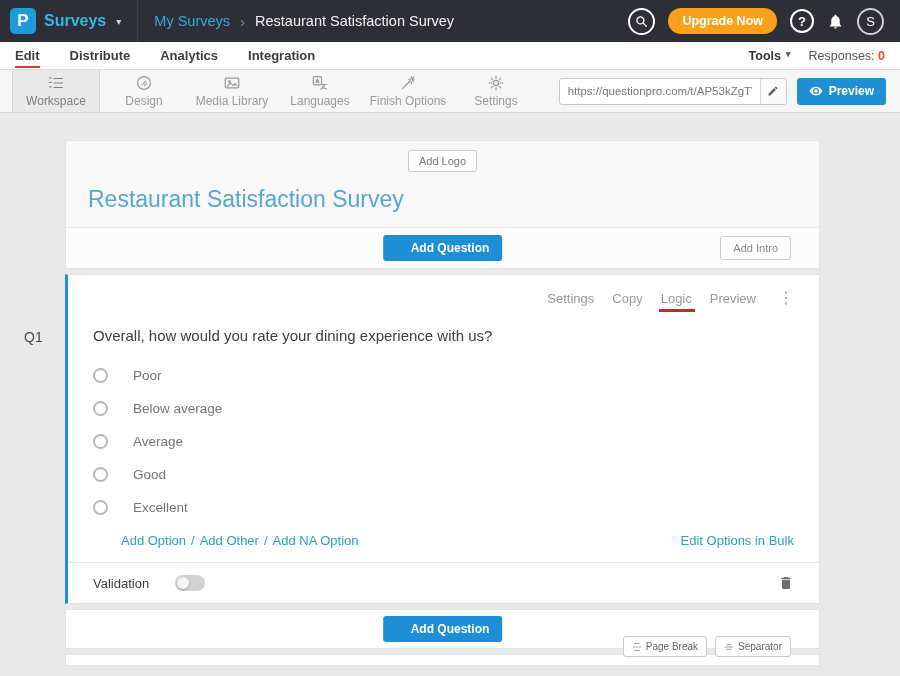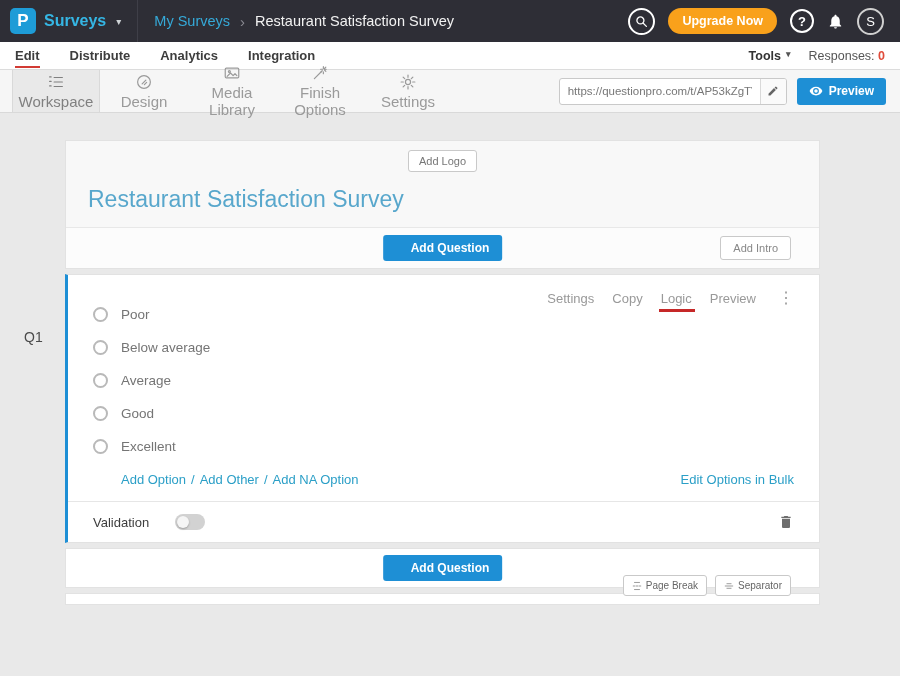--- a/index.html
+++ b/index.html
@@ -33,21 +33,21 @@
   .nav-right{margin-left:auto;display:flex;align-items:center;gap:18px;}
   .tools{font-size:12.5px;color:#333;display:flex;gap:5px;align-items:flex-start;font-weight:700;}
   .caret-dark{font-size:9px;color:#555;}
   .responses{font-size:12.5px;color:#555;cursor:pointer;}
   .responses .count{color:#e04b3a;font-weight:700;}
 
   
   .toolbar{height:43px;background:#f6f6f6;border-bottom:1px solid #d9d9d9;display:flex;align-items:stretch;padding-left:12px;}
   .tb-item{width:88px;display:flex;flex-direction:column;align-items:center;justify-content:center;gap:2px;color:#9a9a9a;background:none;border:none;}
   .tb-item.active{background:#e9e9e9;border-left:1px solid #d9d9d9;border-right:1px solid #d9d9d9;color:#808080;}
-  .tb-label{font-size:15px;}
+  .tb-label{font-size:12px;}
   .tb-icon{width:18px;height:18px;display:flex;}
   .tb-icon svg{width:18px;height:18px;stroke:currentColor;fill:none;stroke-width:1.6;stroke-linecap:round;stroke-linejoin:round;}
   .toolbar-right{margin-left:auto;display:flex;align-items:center;gap:10px;padding-right:14px;}
   .url-group{display:flex;align-items:center;width:228px;height:27px;background:#fff;border:1px solid #c9c9c9;border-radius:3px;overflow:hidden;}
   .url-input{flex:1;border:none;outline:none;font-size:11.5px;color:#777;padding:0 8px;font-family:inherit;min-width:0;background:#fff;}
   .url-edit{width:26px;height:100%;border:none;border-left:1px solid #d9d9d9;background:#fafafa;display:flex;align-items:center;justify-content:center;}
   .preview-btn{height:27px;background:#1e8fd5;border:none;border-radius:3px;color:#fff;font-size:12px;font-weight:700;display:flex;align-items:center;gap:6px;padding:0 12px;}
 
   
   .content{position:relative;height:563px;overflow:hidden;}
@@ -62,21 +62,21 @@
   .centered{position:absolute;left:50%;transform:translateX(-50%);padding-left:28px;}
   .btn-ghost{margin-left:auto;background:#fff;border:1px solid #c9c9c9;border-radius:3px;color:#888;font-size:11px;padding:5px 12px;}
 
   .question-block{border-left:3px solid #1e8fd5;padding:14px 25px 0;}
   .q-actions{display:flex;justify-content:flex-end;align-items:center;gap:18px;font-size:13px;color:#999;height:18px;}
   .q-action{color:#999;}
   .logic-wrap{position:relative;}
   .red-annotation{position:absolute;left:-2px;right:-3px;bottom:-6px;height:3px;background:#c62828;}
   .more-dots{font-size:16px;color:#999;margin-left:4px;line-height:1;cursor:pointer;}
   .q-text{font-size:15px;color:#404040;margin:20px 0 24px;}
-  .opt-row{display:flex;align-items:center;gap:13px;margin-bottom:18px;cursor:pointer;}
+  .opt-row{display:flex;align-items:center;gap:25px;margin-bottom:18px;cursor:pointer;}
   .radio{width:15px;height:15px;border:2px solid #b9b9b9;border-radius:50%;background:#fff;flex:none;}
   .opt-label{font-size:13.5px;color:#757575;}
   .addlinks-row{display:flex;align-items:center;font-size:13px;color:#2b9fc7;padding-left:28px;margin:6px 0 14px;}
   .addlink{color:#2b9fc7;}
   .slash{margin:0 5px;color:#2b9fc7;}
   .bulk{margin-left:auto;color:#2b9fc7;}
   .validation-row{margin:0 -25px;border-top:1px solid #e6e6e6;padding:12px 25px;display:flex;align-items:center;gap:16px;}
   .validation-label{font-size:13px;color:#3d3d3d;}
   .toggle{margin-left:10px;width:30px;height:16px;border-radius:8px;background:#d2d2d2;position:relative;border:none;display:inline-block;}
   .toggle::after{content:"";position:absolute;left:2px;top:2px;width:12px;height:12px;border-radius:50%;background:#f5f5f5;box-shadow:0 1px 2px rgba(0,0,0,.25);}
@@ -175,20 +175,30 @@
           <rect x="3" y="5.5" width="18" height="13" rx="1.5"></rect>
           <circle cx="8.5" cy="10" r="1.3"></circle>
           <path d="M5.5 16.5l4.5-4.5 3.5 3.5 2.5-2.5 2.5 2.5"></path>
         </svg>
     </span>
     <span class="tb-label">Media Library</span>
   </button>
   <button class="tb-item">
     <span class="tb-icon">
       <svg viewBox="0 0 24 24">
+          <rect x="3" y="3.5" width="11" height="11" rx="1.5"></rect>
+          <path d="M6.5 12l2-5.5 2 5.5M7.2 10.4h2.6"></path>
+          <path d="M14.5 14h6.5M17.7 14c-.3 2.8-2 5-4.5 6.2M15.8 16.8c1.1 1.7 2.8 2.8 5 3.2"></path>
+        </svg>
+    </span>
+    <span class="tb-label">Languages</span>
+  </button>
+  <button class="tb-item">
+    <span class="tb-icon">
+      <svg viewBox="0 0 24 24">
           <path d="M4.5 19.5L14 10"></path>
           <path d="M16.5 3.5v2.5M16.5 10.5v2.5M12.8 7h2.5M17.8 7h2.5M19.8 4.2l-1.8 1.8M15 9l-1.8 1.8M19.8 9.8L18 8"></path>
         </svg>
     </span>
     <span class="tb-label">Finish Options</span>
   </button>
   <button class="tb-item">
     <span class="tb-icon">
       <svg viewBox="0 0 24 24">
           <circle cx="12" cy="12" r="3.4"></circle>
@@ -241,20 +251,21 @@
         <a class="q-action">Settings</a>
         <a class="q-action">Copy</a>
         <span class="logic-wrap">
           <a class="q-action">Logic</a>
           <span class="red-annotation"></span>
         </span>
         <a class="q-action">Preview</a>
         <span class="more-dots">⋮</span>
       </div>
 
+      <p class="q-text">Overall, how would you rate your dining experience with us?</p>
 
       <div>
         <div class="opt-row">
           <span class="radio"></span>
           <span class="opt-label">Poor</span>
         </div>
         <div class="opt-row">
           <span class="radio"></span>
           <span class="opt-label">Below average</span>
         </div>

